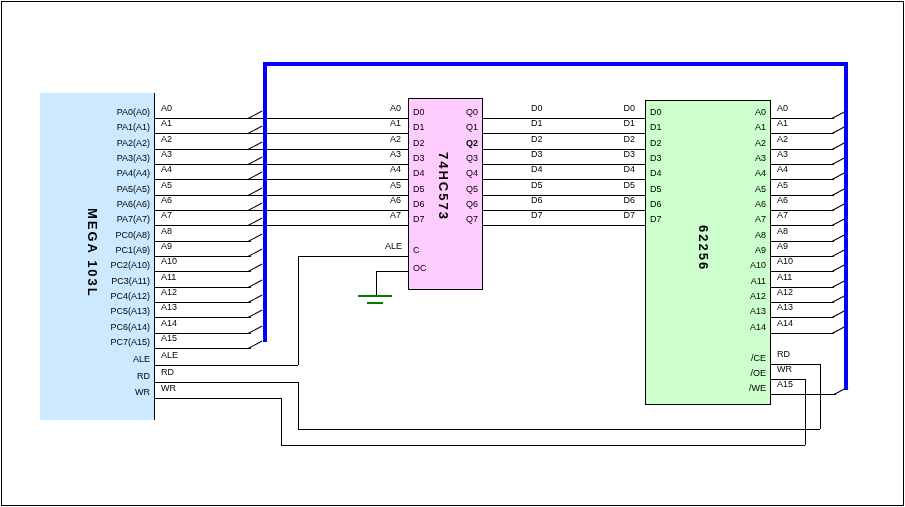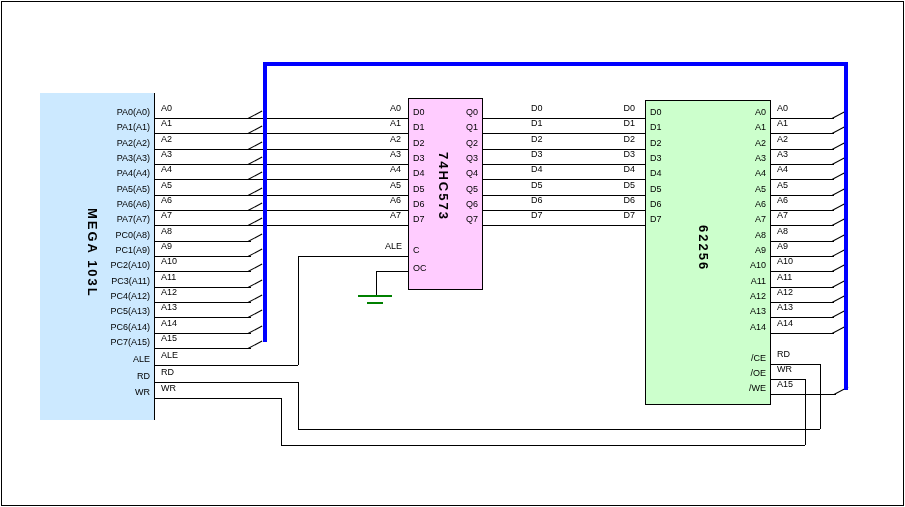--- a/index.html
+++ b/index.html
@@ -56,21 +56,21 @@
     <div class="w" style="left: 483px; top: 133px; width: 162px;"></div>
     <div class="t" style="left: 531px; top: 119px;">D1</div>
     <div class="t tr" style="left: 575px; top: 119px; width: 60px;">D1</div>
     <div class="t" style="left: 650px; top: 123px;">D1</div>
     <div class="t tr" style="left: 40px; top: 139px; width: 110px;">PA2(A2)</div>
     <div class="w" style="left: 155px; top: 149px; width: 253px;"></div>
     <div class="tk" style="left: 248px; top: 149px;"></div>
     <div class="t" style="left: 161px; top: 135px;">A2</div>
     <div class="t tr" style="left: 341px; top: 135px; width: 60px;">A2</div>
     <div class="t" style="left: 413px; top: 139px;">D2</div>
-    <div class="t tr" style="left: 428px; top: 139px; width: 50px;">Q2</div>
+    <div class="t tr" style="left: 428px; top: 139px; width: 50px; font-weight: bold;">Q2</div>
     <div class="w" style="left: 483px; top: 149px; width: 162px;"></div>
     <div class="t" style="left: 531px; top: 135px;">D2</div>
     <div class="t tr" style="left: 575px; top: 135px; width: 60px;">D2</div>
     <div class="t" style="left: 650px; top: 139px;">D2</div>
     <div class="t tr" style="left: 40px; top: 154px; width: 110px;">PA3(A3)</div>
     <div class="w" style="left: 155px; top: 164px; width: 253px;"></div>
     <div class="tk" style="left: 248px; top: 164px;"></div>
     <div class="t" style="left: 161px; top: 150px;">A3</div>
     <div class="t tr" style="left: 341px; top: 150px; width: 60px;">A3</div>
     <div class="t" style="left: 413px; top: 154px;">D3</div>

